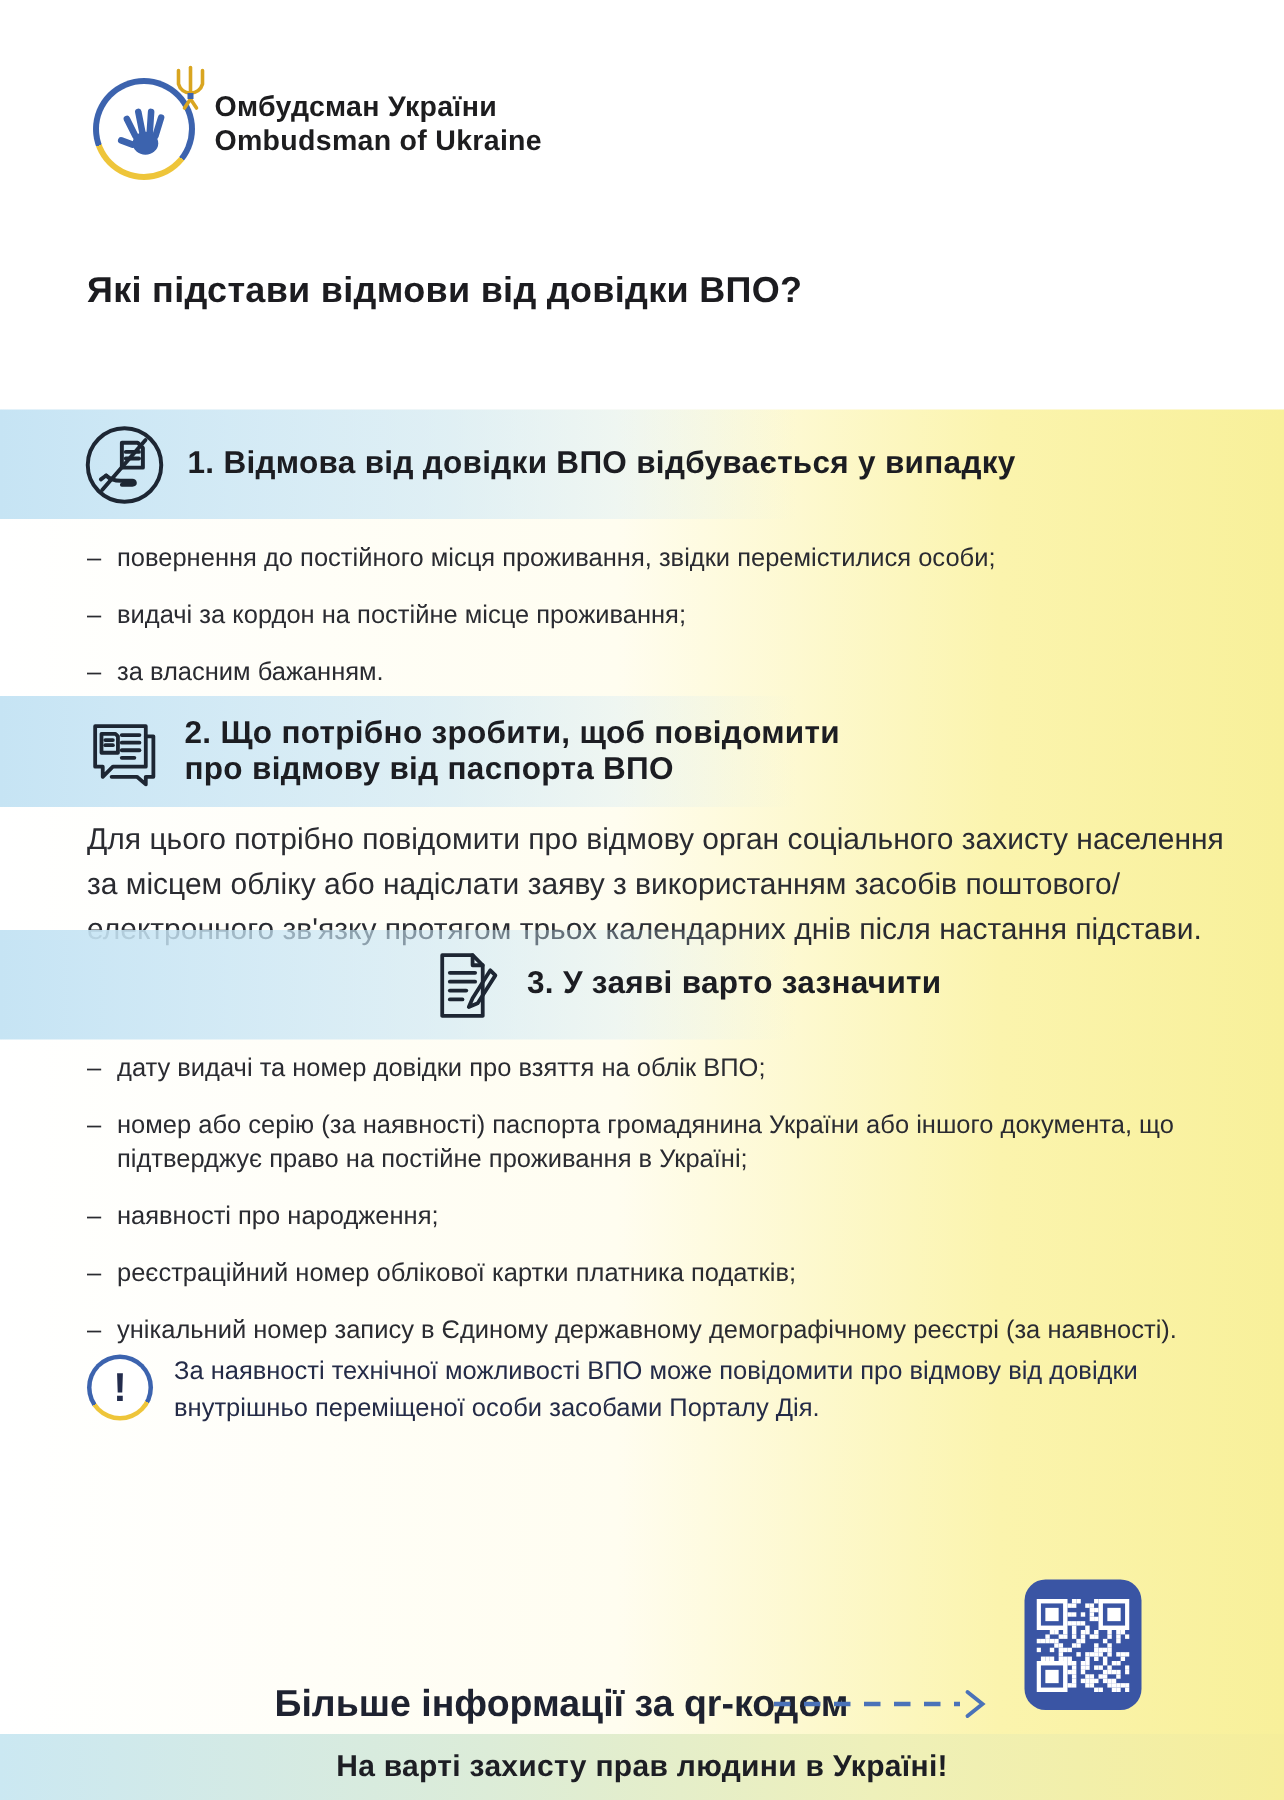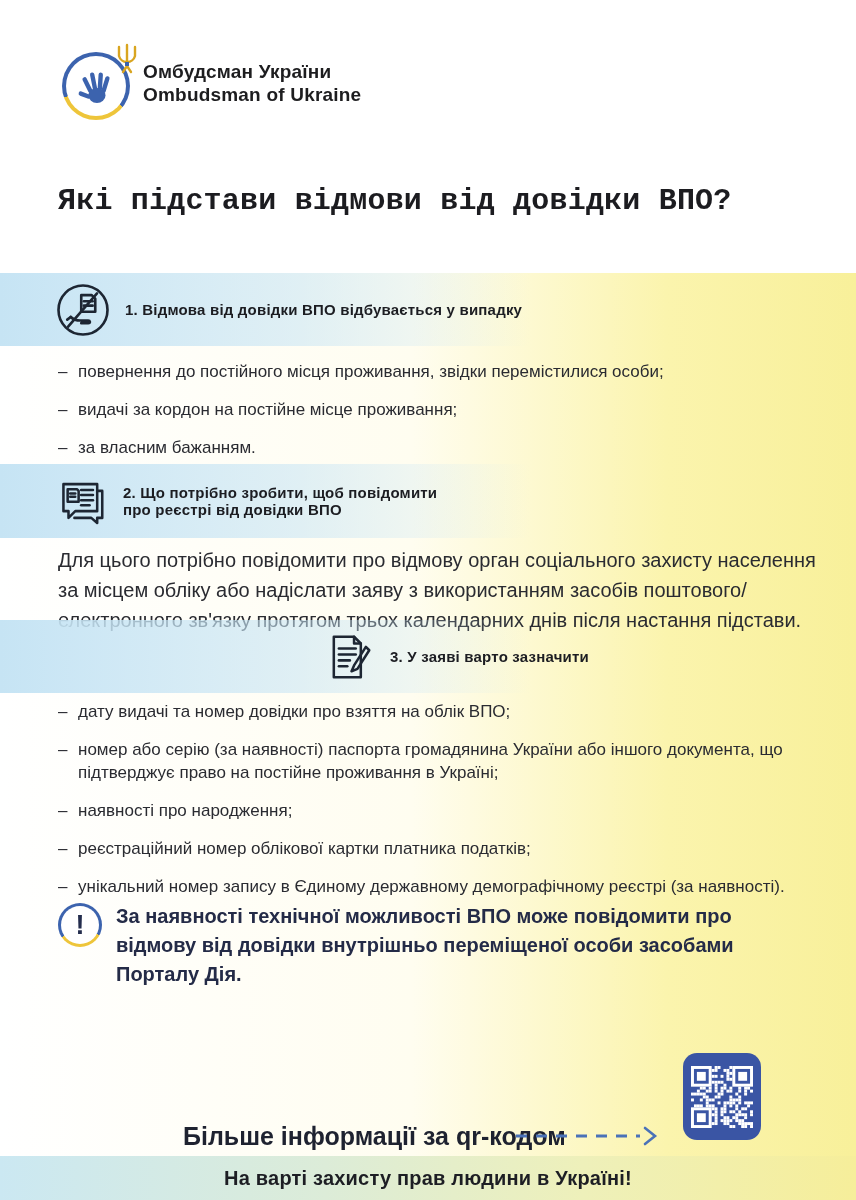--- a/index.html
+++ b/index.html
@@ -14,33 +14,33 @@
   .logo-ring{
     position:absolute;left:0;top:6px;width:68px;height:68px;border-radius:50%;
     background:conic-gradient(from 128deg,#eec53a 0 122deg,#3c63ae 122deg 360deg);
   }
   .logo-ring .inner{
     position:absolute;left:4px;top:4px;width:60px;height:60px;border-radius:50%;
     background:#fff;display:flex;align-items:center;justify-content:center;
   }
   .trident{position:absolute;left:52px;top:-4px;width:26px;height:34px;}
   .logo-text{position:absolute;left:143px;top:60px;font-weight:bold;font-size:19px;line-height:23px;color:#1d1d1f;letter-spacing:.2px;}
-  .page-title{position:absolute;left:58px;top:164px;font-size:30px;font-weight:bold;letter-spacing:.2px;color:#1c1c20;font-family:Liberation Mono, monospace;}
+  .page-title{position:absolute;left:58px;top:164px;font-size:24px;font-weight:bold;letter-spacing:.2px;color:#1c1c20;}
   
   .main{
     position:absolute;left:0;top:273px;width:856px;height:927px;
     background:linear-gradient(90deg,#ffffff 0%,#fffdf0 48%,#fbf4ad 78%,#f8f09a 100%);
   }
   .band{
     position:absolute;left:0;width:856px;
     background:linear-gradient(90deg,#c6e4f4 0%,rgba(198,228,244,.55) 35%,rgba(198,228,244,0) 62%);
     display:flex;align-items:center;
   }
   .band .icon{flex:0 0 auto;margin-left:55px;}
-  .band h2{margin:0 0 0 14px;font-size:15px;line-height:1.15;color:#1c1d22;letter-spacing:.2px;}
+  .band h2{margin:0 0 0 14px;font-size:21px;line-height:1.15;color:#1c1d22;letter-spacing:.2px;}
   .band-1{top:0;height:73px;}
   .band-2{top:191px;height:74px;}
   .band-3{top:347px;height:73px;justify-content:center;}
   
   .bullets{list-style:none;margin:0;padding:0;font-size:17px;color:#2a2b31;}
   .bullets li{display:flex;margin-bottom:15px;line-height:1.35;}
   .bullets .dash{flex:0 0 20px;}
   .content-1{position:absolute;left:58px;top:88px;width:750px;}
   .content-3{position:absolute;left:58px;top:428px;width:756px;}
   .paragraph{
@@ -52,21 +52,21 @@
   .note-badge{
     flex:0 0 44px;width:44px;height:44px;border-radius:50%;
     background:conic-gradient(from 118deg,#eec53a 0 118deg,#3c63ae 118deg 360deg);
     position:relative;margin-top:1px;
   }
   .note-badge .inner{
     position:absolute;left:3px;top:3px;width:38px;height:38px;border-radius:50%;
     background:#fff;display:flex;align-items:center;justify-content:center;
     font-weight:bold;font-size:27px;color:#232c4d;
   }
-  .note-text{margin-left:14px;font-weight:bold;font-size:20px;line-height:1.45;color:#242b47;}
+  .note-text{margin-left:14px;font-weight:normal;font-size:17px;line-height:1.45;color:#242b47;}
   
   .qr-box{
     position:absolute;left:683px;top:780px;width:78px;height:87px;border-radius:14px;
     background:#3a55a4;display:flex;align-items:center;justify-content:center;
   }
   .qr-label{position:absolute;left:183px;top:849px;font-weight:bold;font-size:25px;color:#1e2230;}
   .arrow{position:absolute;left:514px;top:852px;width:146px;height:22px;}
   
   .footer{
     position:absolute;left:0;top:883px;width:856px;height:44px;
@@ -153,21 +153,21 @@
           <path d="M15 18 h11 l2 2 v13 h-13 z"></path>
           <line x1="18" y1="23" x2="24" y2="23"></line>
           <line x1="18" y1="27" x2="24" y2="27"></line>
           <line x1="31" y1="19" x2="45" y2="19"></line>
           <line x1="31" y1="25" x2="45" y2="25"></line>
           <line x1="31" y1="31" x2="45" y2="31"></line>
           <line x1="31" y1="37" x2="41" y2="37"></line>
         </g>
       </svg>
       <h2><span>2. Що потрібно зробити, щоб повідомити</span><br>
-      <span>про реєстрі від довідки ВПО</span></h2>
+      <span>про відмову від паспорта ВПО</span></h2>
     </div>
 
     <p class="paragraph">Для цього потрібно повідомити про відмову орган соціального захисту населення за місцем обліку або надіслати заяву з використанням засобів поштового/електронного зв'язку протягом трьох календарних днів після настання підстави.</p>
 
     <div class="band band-3">
       <svg class="icon" width="54" height="54" viewBox="0 0 64 64">
         <g class="line-icon" stroke-width="2.8">
           <path d="M14 8 h24 l8 8 v40 h-32 z"></path>
           <path d="M38 8 v8 h8"></path>
           <line x1="20" y1="22" x2="40" y2="22"></line>

